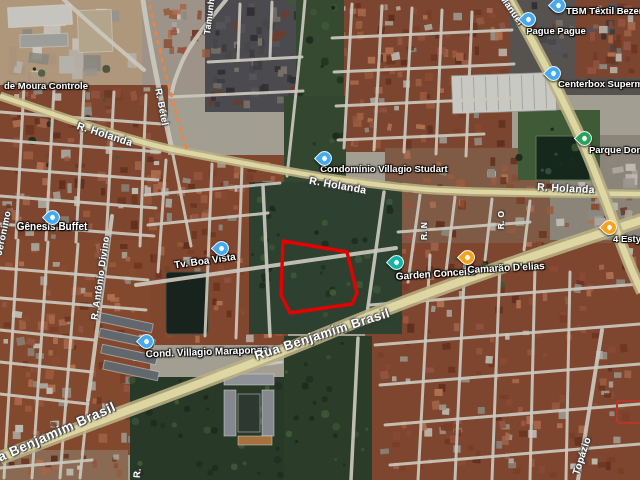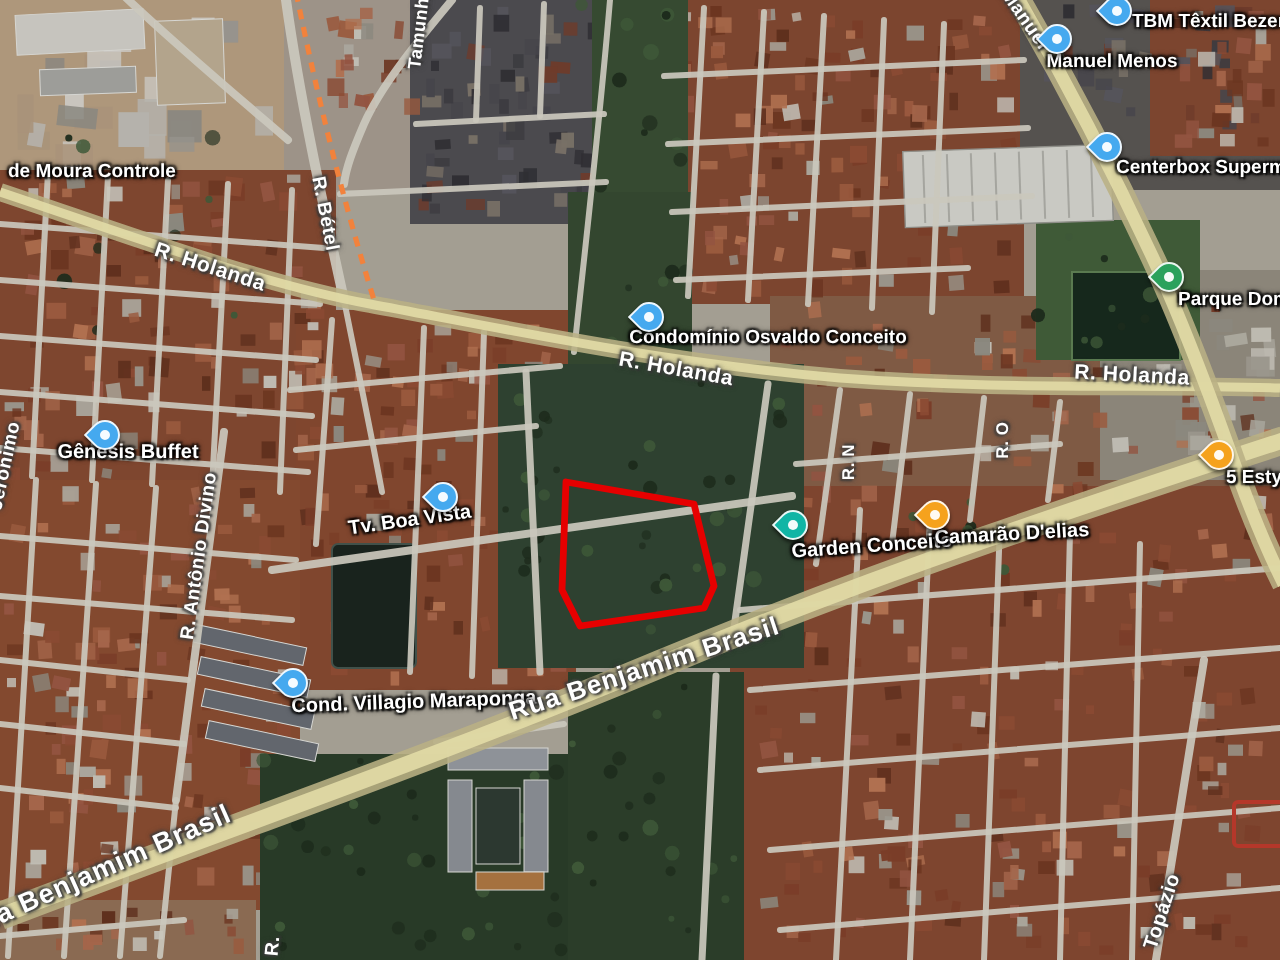--- a/index.html
+++ b/index.html
@@ -1160,30 +1160,30 @@
         <path d="M148,-4 C158,45 170,95 187,150" fill="none" stroke="#f2823c" stroke-width="2.6" stroke-dasharray="5 4"></path>
       </g>
     <g id="parcels">
         <polygon points="283,241 347,252 357,293 352,304 290,313 281,295" fill="none" stroke="#e60000" stroke-width="3.4" stroke-linejoin="round"></polygon>
         <rect x="617" y="401" width="26" height="22" rx="2" fill="none" stroke="#b5372a" stroke-width="2"></rect>
       </g>
   </svg>
   <div id="overlay">
       <div class="map-label poi" style="left: 4px; top: 86px; font-size: 9.5px; transform: translate(0px, -50%) rotate(0deg);">de Moura Controle</div>
       <div class="map-label poi" style="left: 566px; top: 11px; font-size: 9.5px; transform: translate(0px, -50%) rotate(0deg);">TBM Têxtil Bezerra de</div>
-      <div class="map-label poi" style="left: 556px; top: 31px; font-size: 9.5px; transform: translate(-50%, -50%) rotate(0deg);">Manuel Menos</div>
+      <div class="map-label poi" style="left: 556px; top: 31px; font-size: 9.5px; transform: translate(-50%, -50%) rotate(0deg);">Pague Pague</div>
       <div class="map-label poi" style="left: 558px; top: 84px; font-size: 9.5px; transform: translate(0px, -50%) rotate(0deg);">Centerbox Supermercado</div>
       <div class="map-label poi" style="left: 589px; top: 150px; font-size: 9.5px; transform: translate(0px, -50%) rotate(0deg);">Parque Dom A</div>
-      <div class="map-label poi" style="left: 384px; top: 169px; font-size: 9.5px; transform: translate(-50%, -50%) rotate(0deg);">Condomínio Osvaldo Conceito</div>
+      <div class="map-label poi" style="left: 384px; top: 169px; font-size: 9.5px; transform: translate(-50%, -50%) rotate(0deg);">Condomínio Villagio Studart</div>
       <div class="map-label poi" style="left: 205px; top: 261px; font-size: 10px; transform: translate(-50%, -50%) rotate(-8deg);">Tv. Boa Vista</div>
-      <div class="map-label poi" style="left: 52px; top: 227px; font-size: 10px; transform: translate(-50%, -50%) rotate(0deg); margin-left: 12px;">Gênesis Buffet</div>
+      <div class="map-label poi" style="left: 52px; top: 227px; font-size: 10px; transform: translate(-50%, -50%) rotate(0deg);">Gênesis Buffet</div>
       <div class="map-label poi" style="left: 207px; top: 352px; font-size: 10px; transform: translate(-50%, -50%) rotate(-2deg);">Cond. Villagio Maraponga</div>
       <div class="map-label poi" style="left: 436px; top: 274px; font-size: 10px; transform: translate(-50%, -50%) rotate(-4deg);">Garden Conceito</div>
       <div class="map-label poi" style="left: 506px; top: 268px; font-size: 10px; transform: translate(-50%, -50%) rotate(-3deg);">Camarão D'elias</div>
-      <div class="map-label poi" style="left: 613px; top: 239px; font-size: 9.5px; transform: translate(0px, -50%) rotate(0deg);">5 Esty</div>
+      <div class="map-label poi" style="left: 613px; top: 239px; font-size: 9.5px; transform: translate(0px, -50%) rotate(0deg);">4 Esty</div>
       <div class="map-label road" style="left: 105px; top: 134px; font-size: 10.5px; transform: translate(-50%, -50%) rotate(18deg);">R. Holanda</div>
       <div class="map-label road" style="left: 338px; top: 185px; font-size: 10.5px; transform: translate(-50%, -50%) rotate(10deg);">R. Holanda</div>
       <div class="map-label road" style="left: 566px; top: 188px; font-size: 10.5px; transform: translate(-50%, -50%) rotate(3deg);">R. Holanda</div>
       <div class="map-label road big" style="left: 48px; top: 436px; font-size: 13.5px; transform: translate(-50%, -50%) rotate(-24deg);">Rua Benjamim Brasil</div>
       <div class="map-label road big" style="left: 322px; top: 334px; font-size: 13px; transform: translate(-50%, -50%) rotate(-18deg);">Rua Benjamim Brasil</div>
       <div class="map-label road" style="left: 162px; top: 107px; font-size: 9.5px; transform: translate(-50%, -50%) rotate(79deg);">R. Bétel</div>
       <div class="map-label road" style="left: 210px; top: 14px; font-size: 9px; transform: translate(-50%, -50%) rotate(-83deg);">Tamunhé</div>
       <div class="map-label road" style="left: 3px; top: 233px; font-size: 9.5px; transform: translate(-50%, -50%) rotate(-78deg);">Jerônimo</div>
       <div class="map-label road" style="left: 100px; top: 278px; font-size: 9.5px; transform: translate(-50%, -50%) rotate(-82deg);">R. Antônio Divino</div>
       <div class="map-label road" style="left: 424px; top: 231px; font-size: 8.5px; transform: translate(-50%, -50%) rotate(-90deg);">R. N</div>

